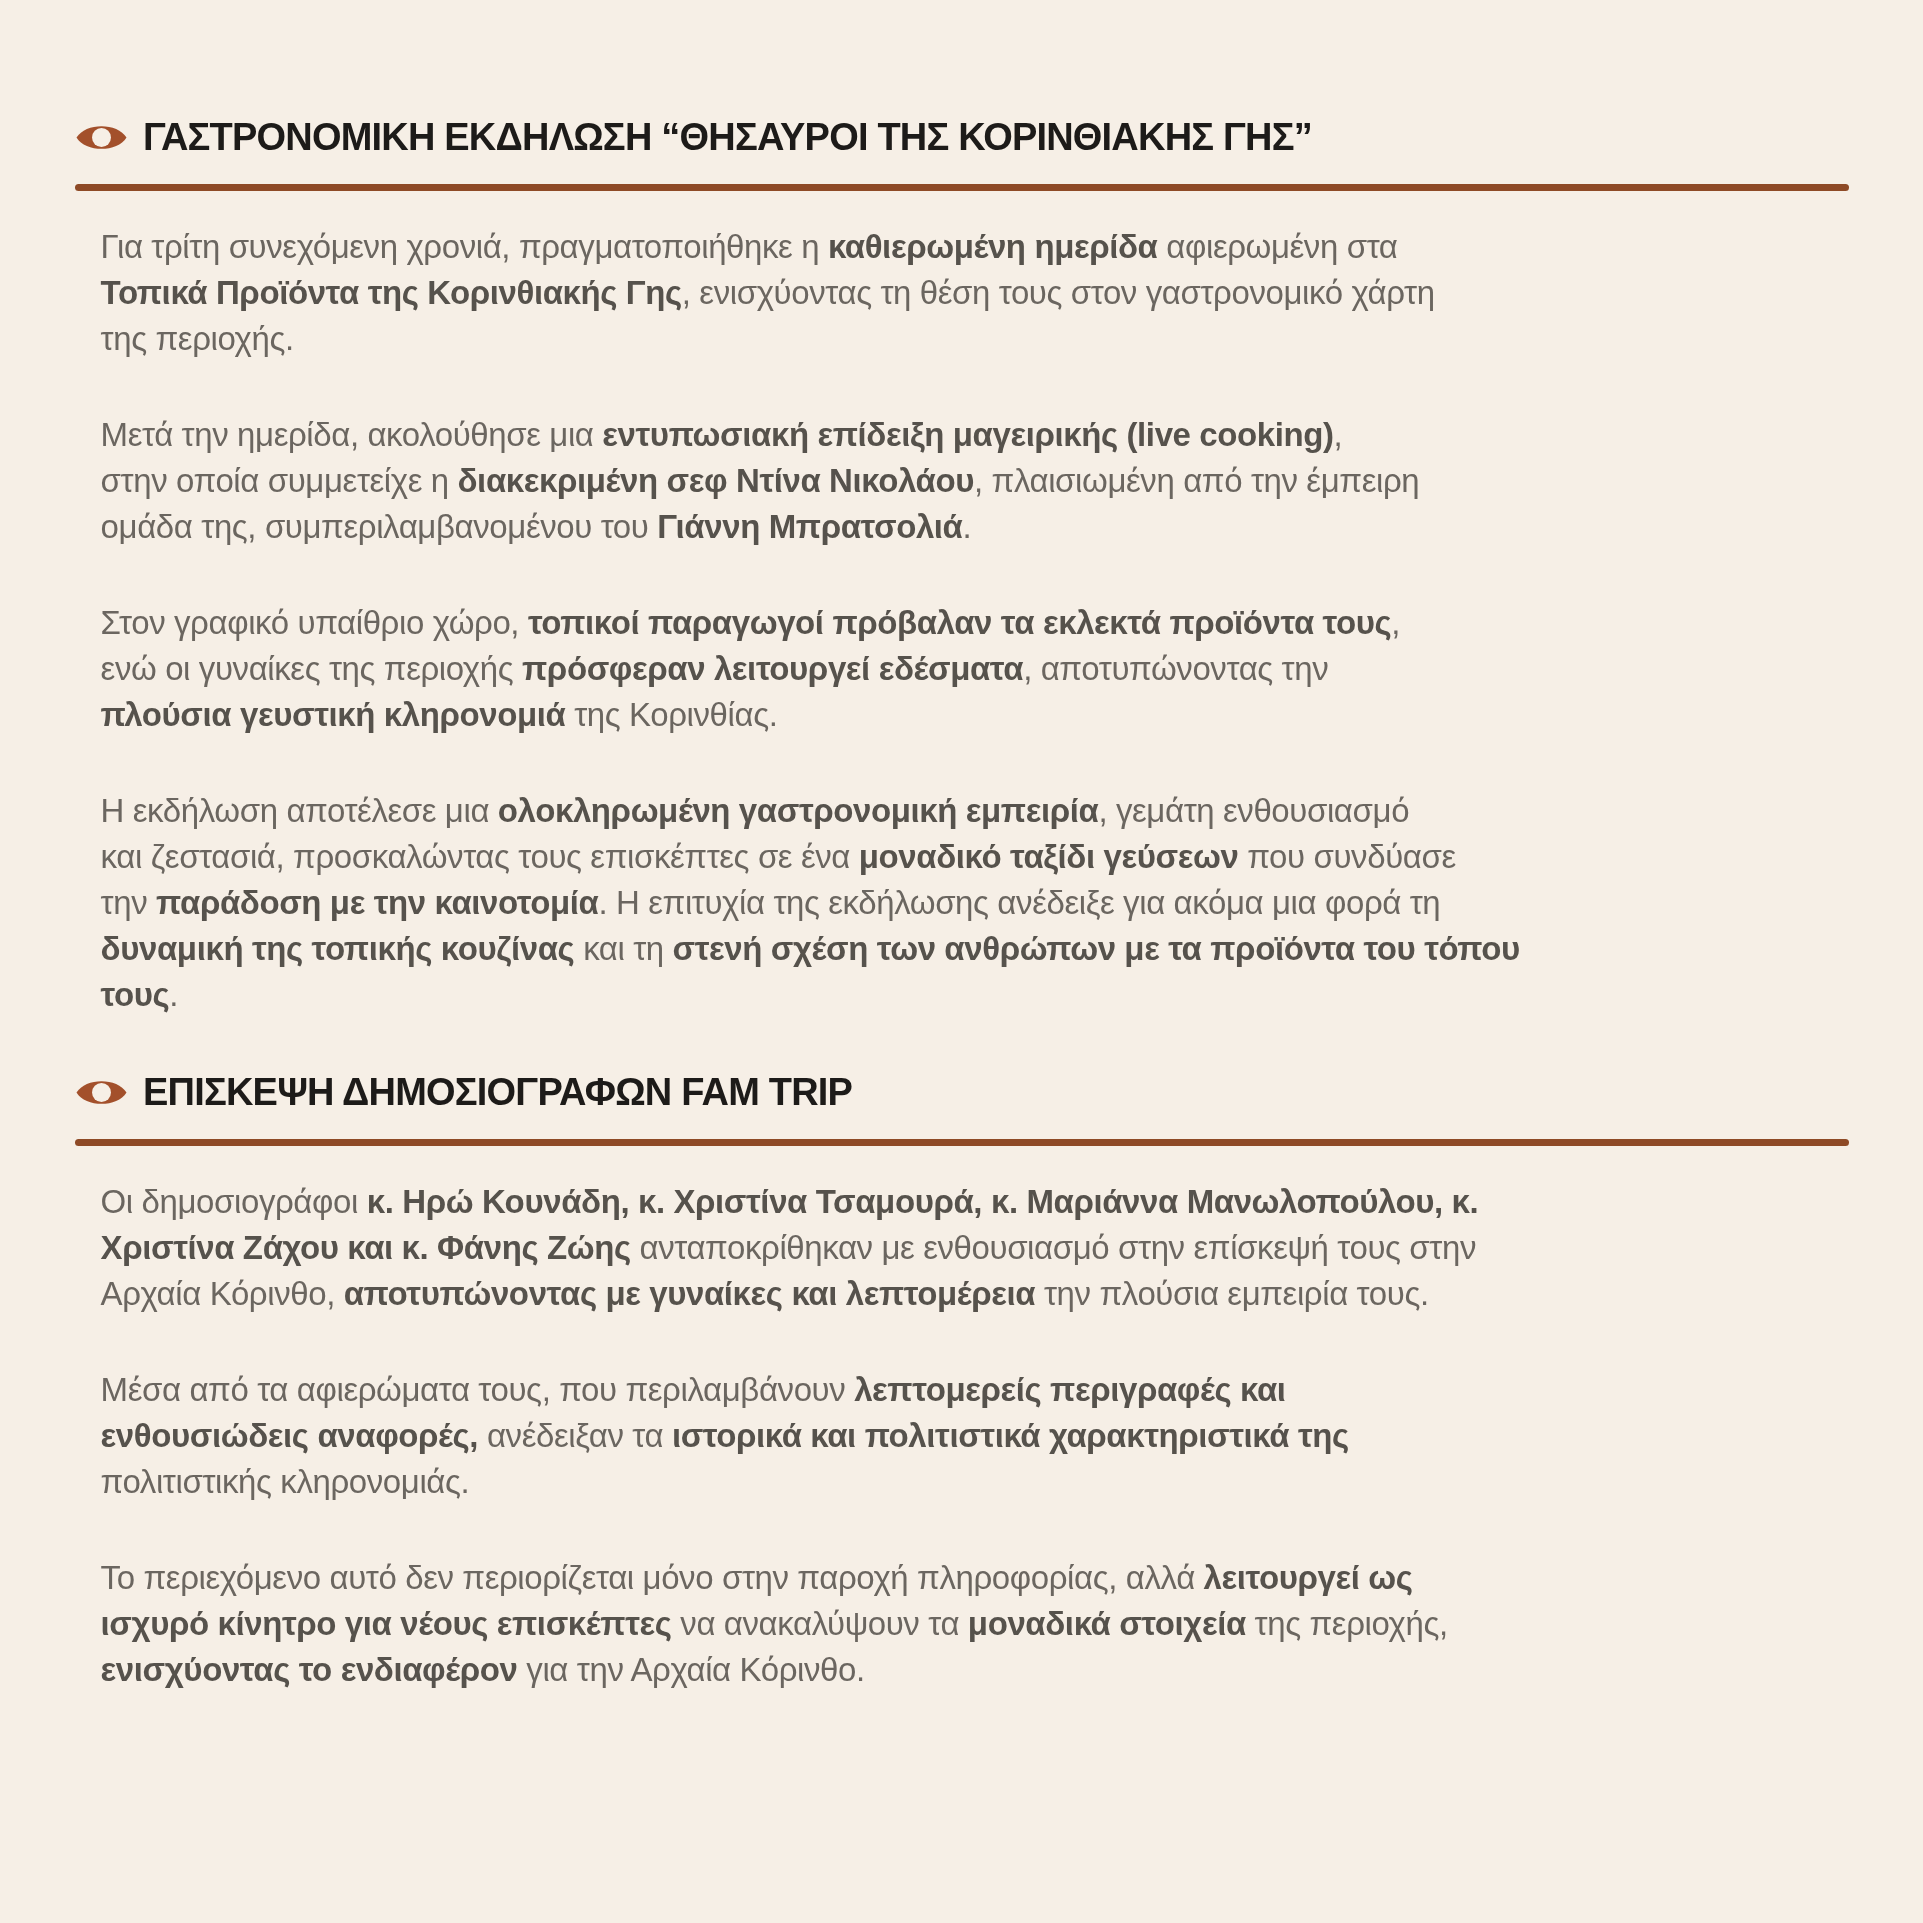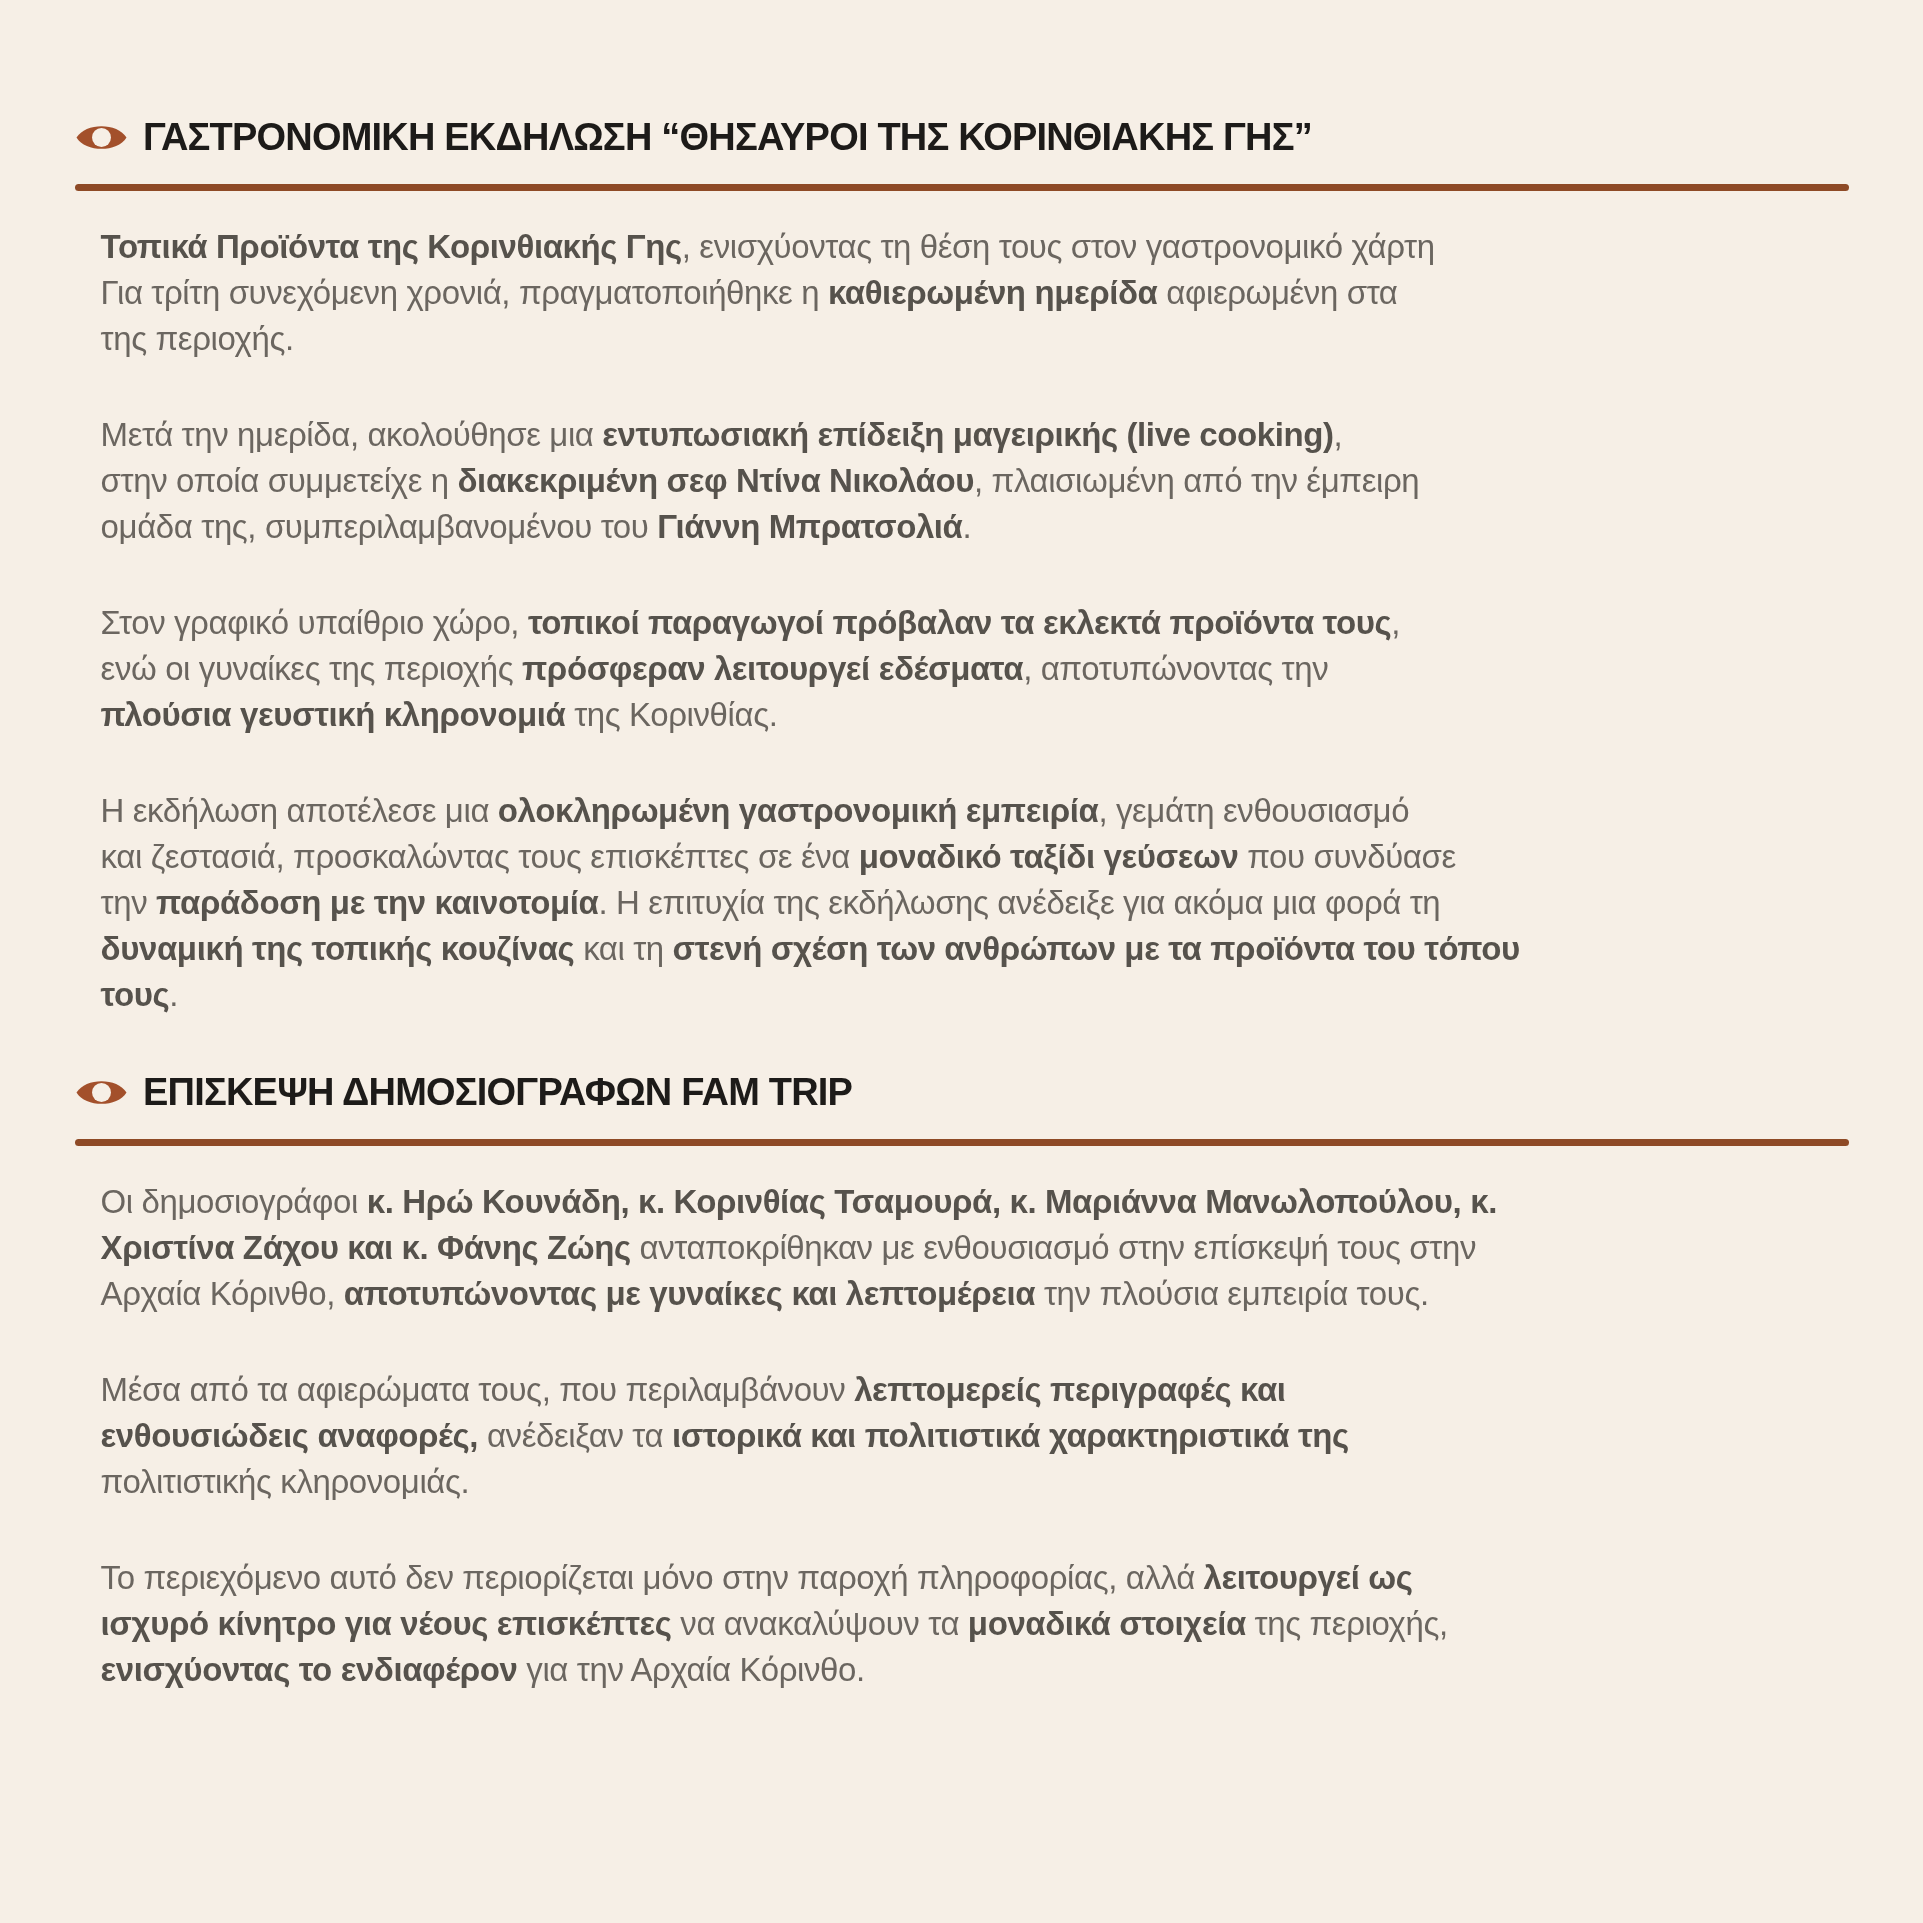--- a/index.html
+++ b/index.html
@@ -65,22 +65,22 @@
           <span class="eye-icon">
             <svg viewBox="0 0 70 46" xmlns="http://www.w3.org/2000/svg">
               <path d="M2,23 C14,3 56,3 68,23 C56,43 14,43 2,23 Z" fill="var(--accent)"></path>
               <circle cx="35" cy="23" r="12.5" fill="var(--bg)"></circle>
             </svg>
           </span>
           <h2 class="section-heading">ΓΑΣΤΡΟΝΟΜΙΚΗ ΕΚΔΗΛΩΣΗ “ΘΗΣΑΥΡΟΙ ΤΗΣ ΚΟΡΙΝΘΙΑΚΗΣ ΓΗΣ”</h2>
         </div>
         <div class="rule"></div>
         <div class="paragraph">
+          <div class="line"><span class="seg">Για τρίτη συνεχόμενη χρονιά, πραγματοποιήθηκε η </span><span class="seg bold">καθιερωμένη ημερίδα</span><span class="seg"> αφιερωμένη στα</span></div>
           <div class="line"><span class="seg bold">Τοπικά Προϊόντα της Κορινθιακής Γης</span><span class="seg">, ενισχύοντας τη θέση τους στον γαστρονομικό χάρτη</span></div>
-          <div class="line"><span class="seg">Για τρίτη συνεχόμενη χρονιά, πραγματοποιήθηκε η </span><span class="seg bold">καθιερωμένη ημερίδα</span><span class="seg"> αφιερωμένη στα</span></div>
           <div class="line"><span class="seg">της περιοχής.</span></div>
         </div>
         <div class="paragraph">
           <div class="line"><span class="seg">Μετά την ημερίδα, ακολούθησε μια </span><span class="seg bold">εντυπωσιακή επίδειξη μαγειρικής (live cooking)</span><span class="seg">,</span></div>
           <div class="line"><span class="seg">στην οποία συμμετείχε η </span><span class="seg bold">διακεκριμένη σεφ Ντίνα Νικολάου</span><span class="seg">, πλαισιωμένη από την έμπειρη</span></div>
           <div class="line"><span class="seg">ομάδα της, συμπεριλαμβανομένου του </span><span class="seg bold">Γιάννη Μπρατσολιά</span><span class="seg">.</span></div>
         </div>
         <div class="paragraph">
           <div class="line"><span class="seg">Στον γραφικό υπαίθριο χώρο, </span><span class="seg bold">τοπικοί παραγωγοί πρόβαλαν τα εκλεκτά προϊόντα τους</span><span class="seg">,</span></div>
           <div class="line"><span class="seg">ενώ οι γυναίκες της περιοχής </span><span class="seg bold">πρόσφεραν λειτουργεί εδέσματα</span><span class="seg">, αποτυπώνοντας την</span></div>
@@ -99,21 +99,21 @@
           <span class="eye-icon">
             <svg viewBox="0 0 70 46" xmlns="http://www.w3.org/2000/svg">
               <path d="M2,23 C14,3 56,3 68,23 C56,43 14,43 2,23 Z" fill="var(--accent)"></path>
               <circle cx="35" cy="23" r="12.5" fill="var(--bg)"></circle>
             </svg>
           </span>
           <h2 class="section-heading">ΕΠΙΣΚΕΨΗ ΔΗΜΟΣΙΟΓΡΑΦΩΝ FAM TRIP</h2>
         </div>
         <div class="rule"></div>
         <div class="paragraph">
-          <div class="line"><span class="seg">Οι δημοσιογράφοι </span><span class="seg bold">κ. Ηρώ Κουνάδη, κ. Κορινθίας Τσαμουρά, κ. Μαριάννα Μανωλοπούλου, κ.</span></div>
+          <div class="line"><span class="seg">Οι δημοσιογράφοι </span><span class="seg bold">κ. Ηρώ Κουνάδη, κ. Χριστίνα Τσαμουρά, κ. Μαριάννα Μανωλοπούλου, κ.</span></div>
           <div class="line"><span class="seg bold">Χριστίνα Ζάχου και κ. Φάνης Ζώης</span><span class="seg"> ανταποκρίθηκαν με ενθουσιασμό στην επίσκεψή τους στην</span></div>
           <div class="line"><span class="seg">Αρχαία Κόρινθο, </span><span class="seg bold">αποτυπώνοντας με γυναίκες και λεπτομέρεια</span><span class="seg"> την πλούσια εμπειρία τους.</span></div>
         </div>
         <div class="paragraph">
           <div class="line"><span class="seg">Μέσα από τα αφιερώματα τους, που περιλαμβάνουν </span><span class="seg bold">λεπτομερείς περιγραφές και</span></div>
           <div class="line"><span class="seg bold">ενθουσιώδεις αναφορές,</span><span class="seg"> ανέδειξαν τα </span><span class="seg bold">ιστορικά και πολιτιστικά χαρακτηριστικά της</span></div>
           <div class="line"><span class="seg">πολιτιστικής κληρονομιάς.</span></div>
         </div>
         <div class="paragraph">
           <div class="line"><span class="seg">Το περιεχόμενο αυτό δεν περιορίζεται μόνο στην παροχή πληροφορίας, αλλά </span><span class="seg bold">λειτουργεί ως</span></div>

